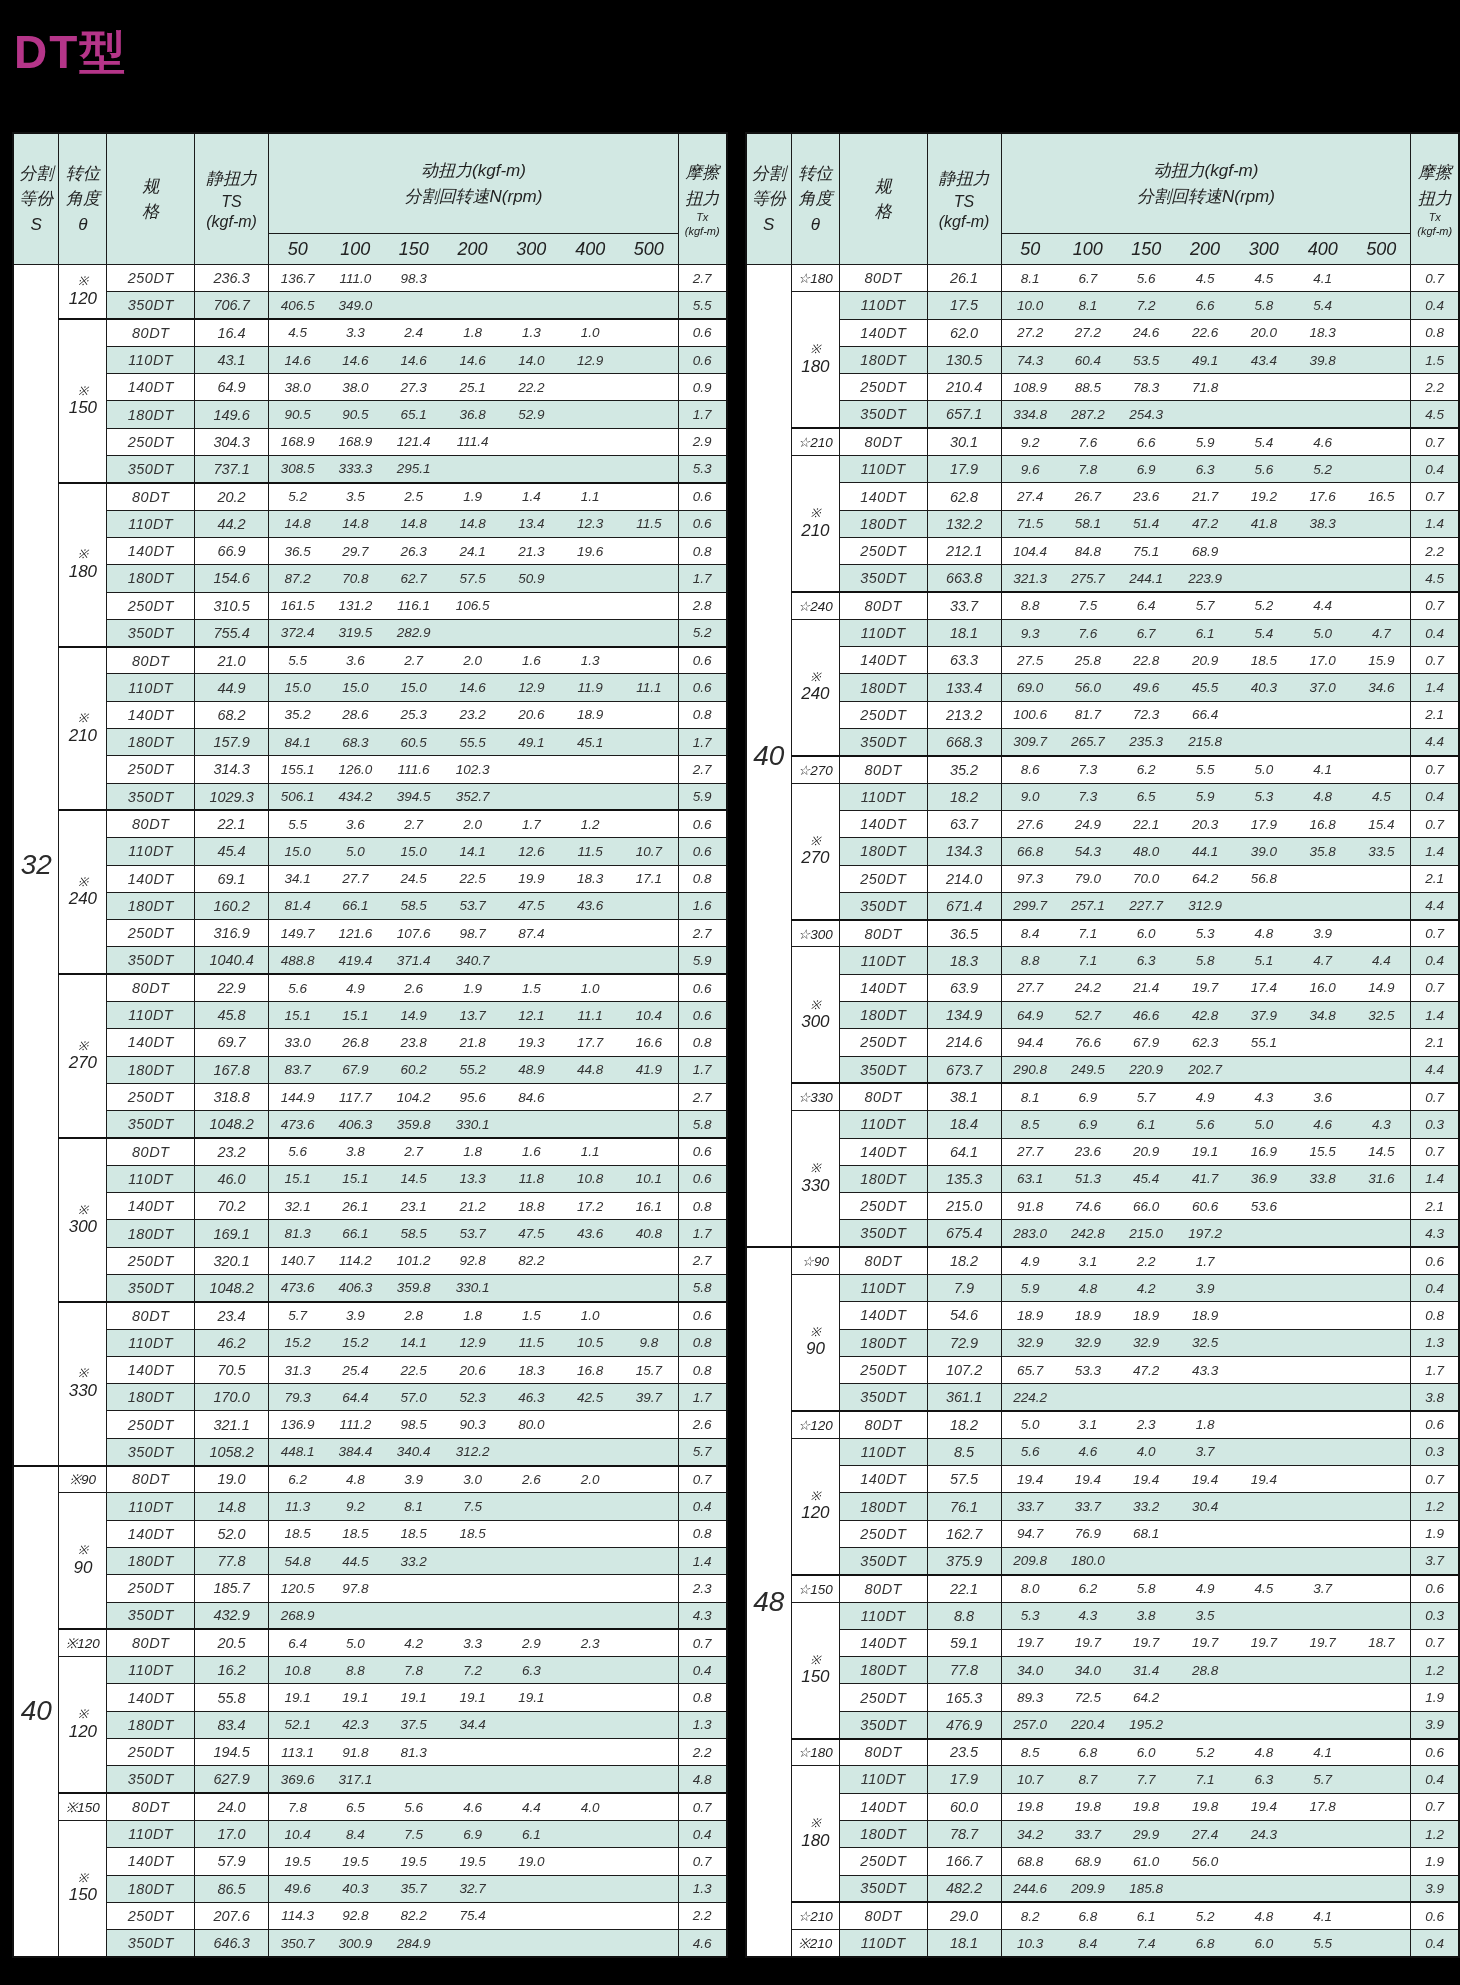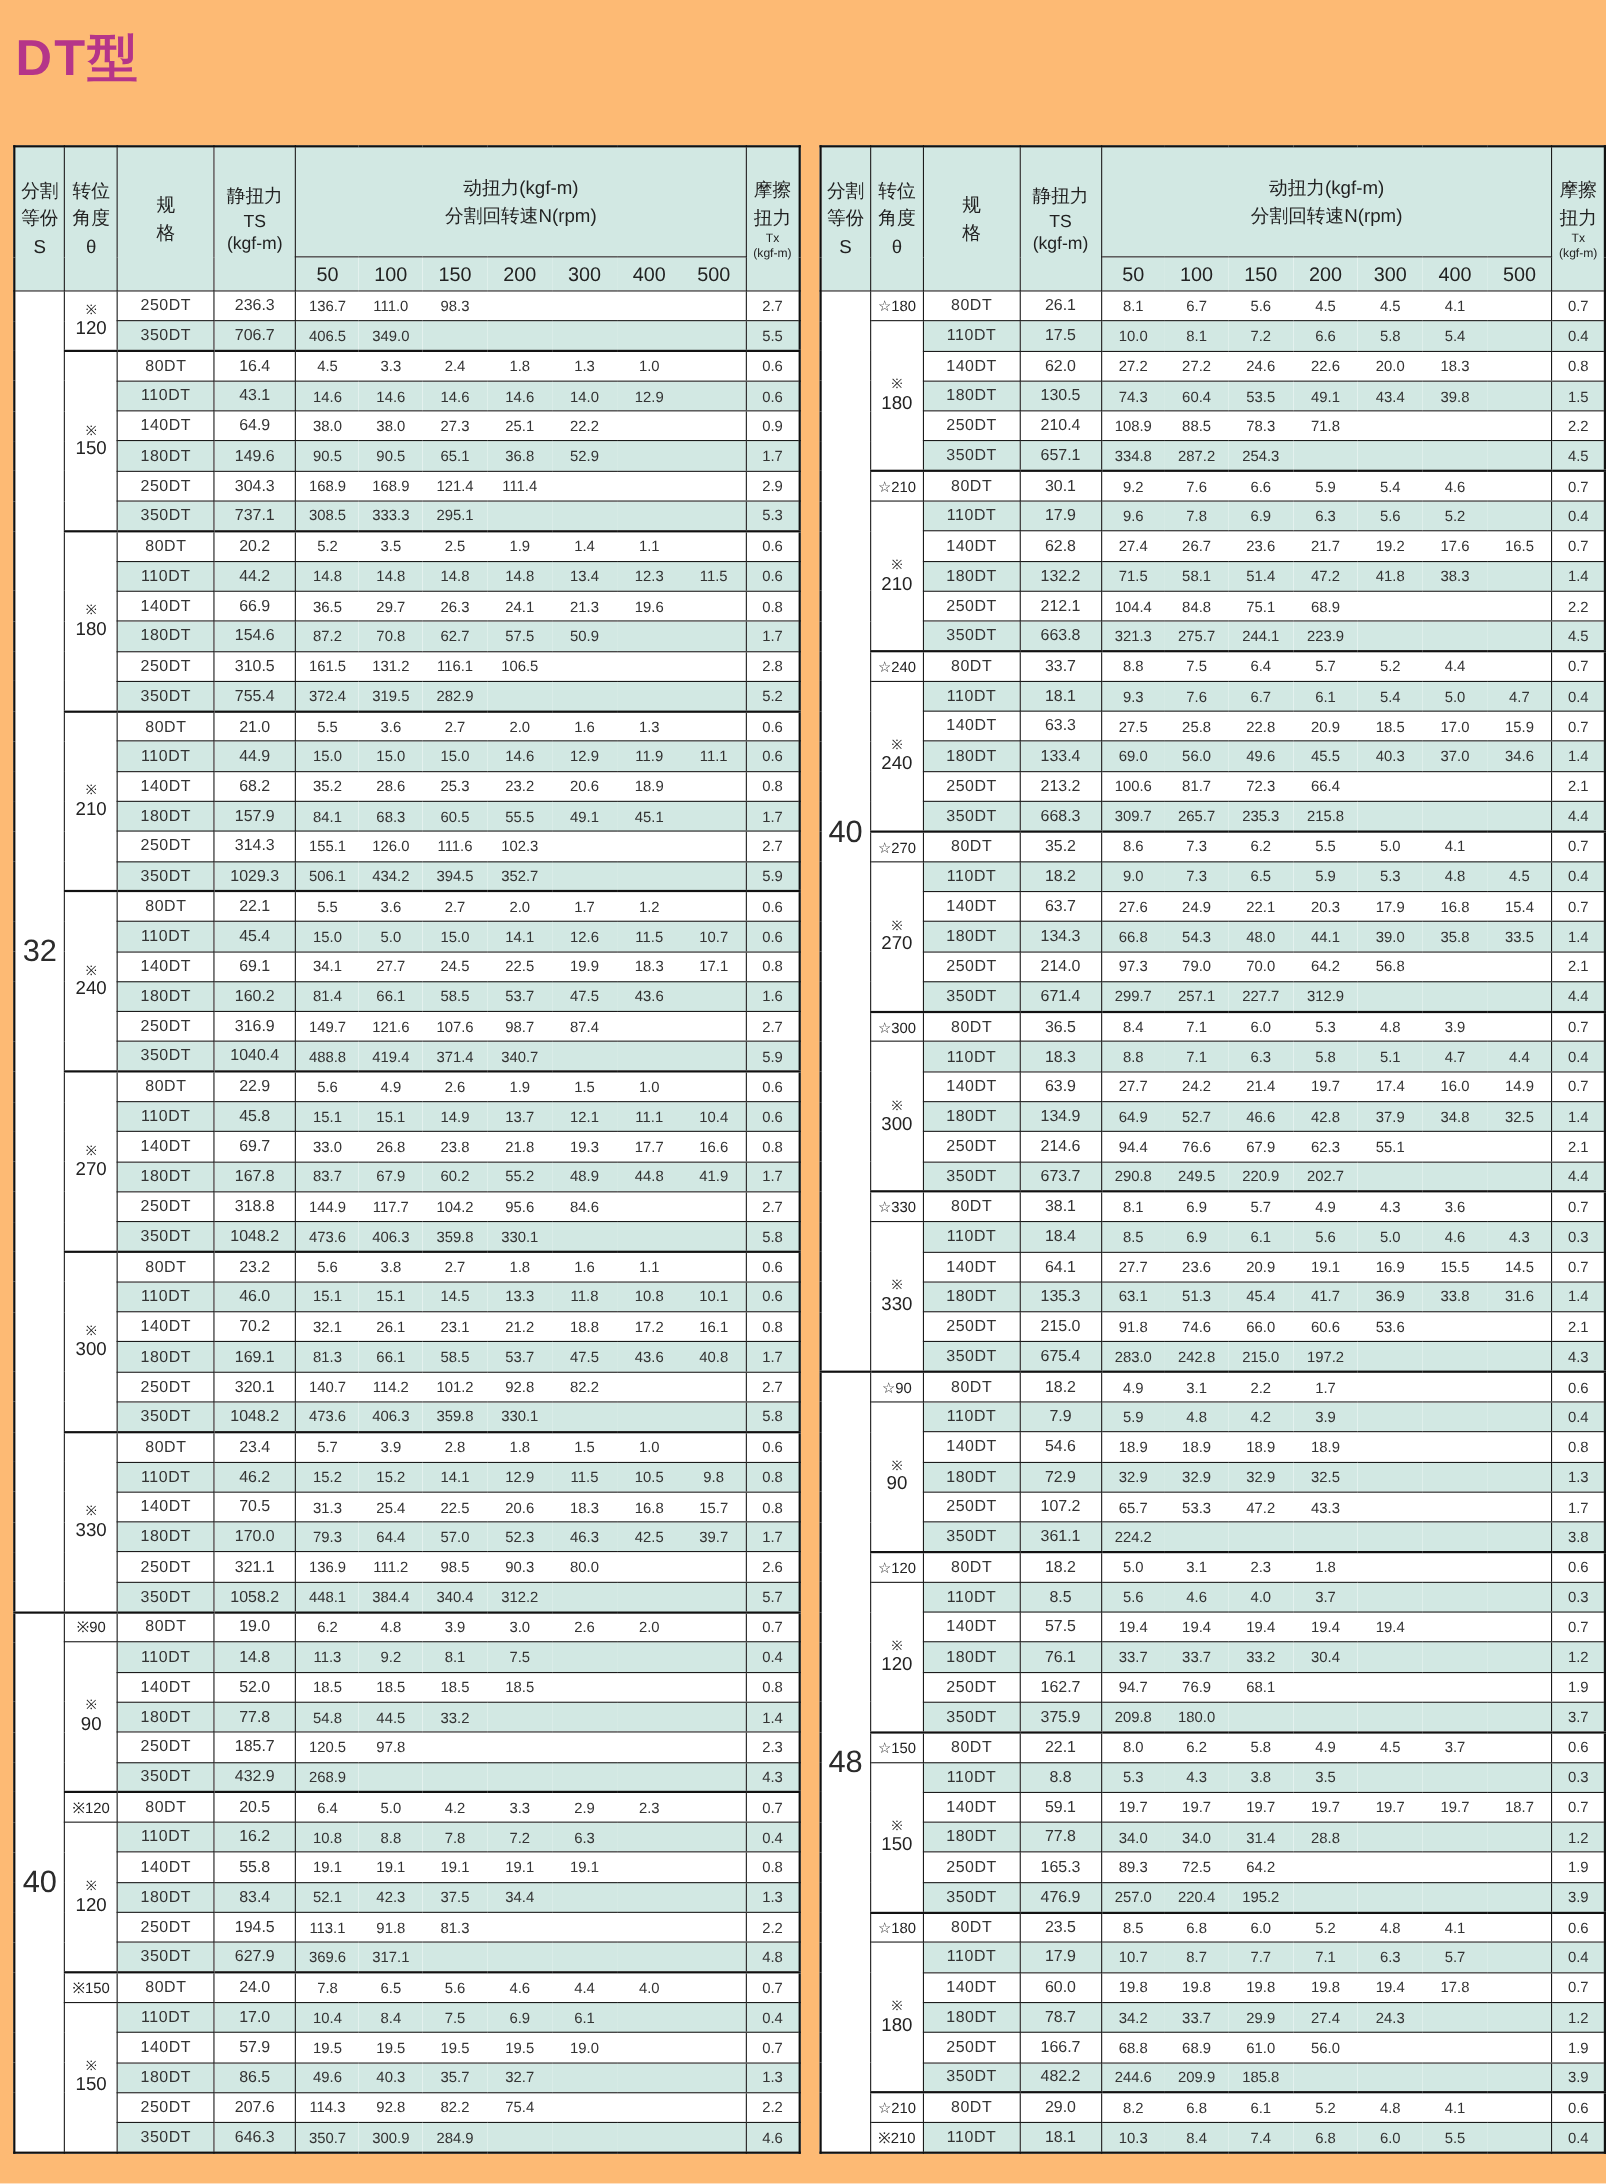--- a/index.html
+++ b/index.html
@@ -1,20 +1,20 @@
 <!DOCTYPE html>
 <html><head>
 <meta charset="utf-8">
 <style>
   html,body{margin:0;padding:0;background:#fff;}
-  .page{position:relative;width:1460px;height:1985px;background:#fdba74;overflow:hidden;
+  .page{position:relative;width:1460px;height:1985px;background:#000000;overflow:hidden;
         font-family:"Liberation Sans",sans-serif;color:#333;}
   .title{position:absolute;left:14px;top:22px;margin:0;font-size:46px;font-weight:bold;
          letter-spacing:2px;color:#b53589;}
-  .tables{position:absolute;left:12px;top:132px;display:flex;gap:17px;}
+  .tables{position:absolute;left:12px;top:132px;display:flex;gap:17px;font-style:italic;}
   table.spec{border-collapse:collapse;table-layout:fixed;background:#fff;border:2px solid #111;}
   td,th{border:1px solid #1b1b1b;text-align:center;vertical-align:middle;padding:0;
         overflow:hidden;white-space:nowrap;}
   thead th{background:#d2e8e3;font-weight:normal;color:#222;}
   tr.h1 th{height:99px;font-size:17px;line-height:1.5;}
   tr.h2 th{height:30px;font-size:18px;border-left:none;border-right:none;}
   .sm{font-size:16px;line-height:1.25;display:block;}
   .xs{font-size:11px;line-height:1.2;display:block;}
   tbody tr{height:27.3px;}
   tbody td{font-size:13.5px;color:#333;}

